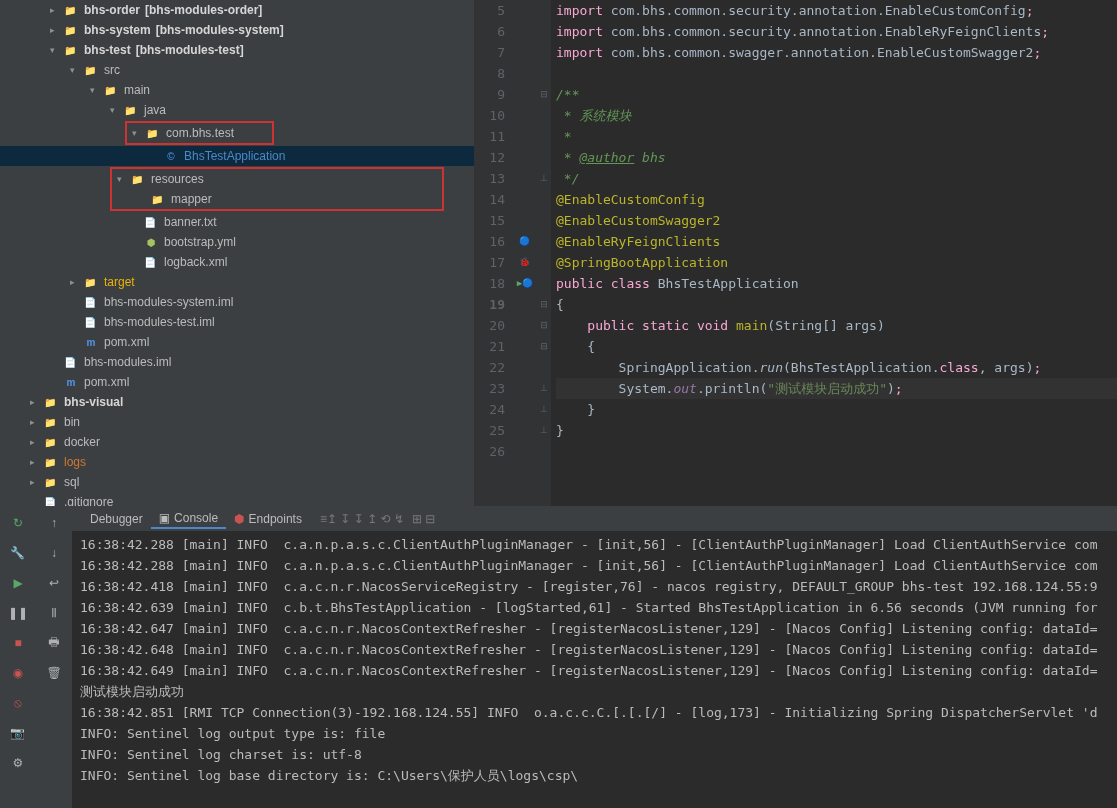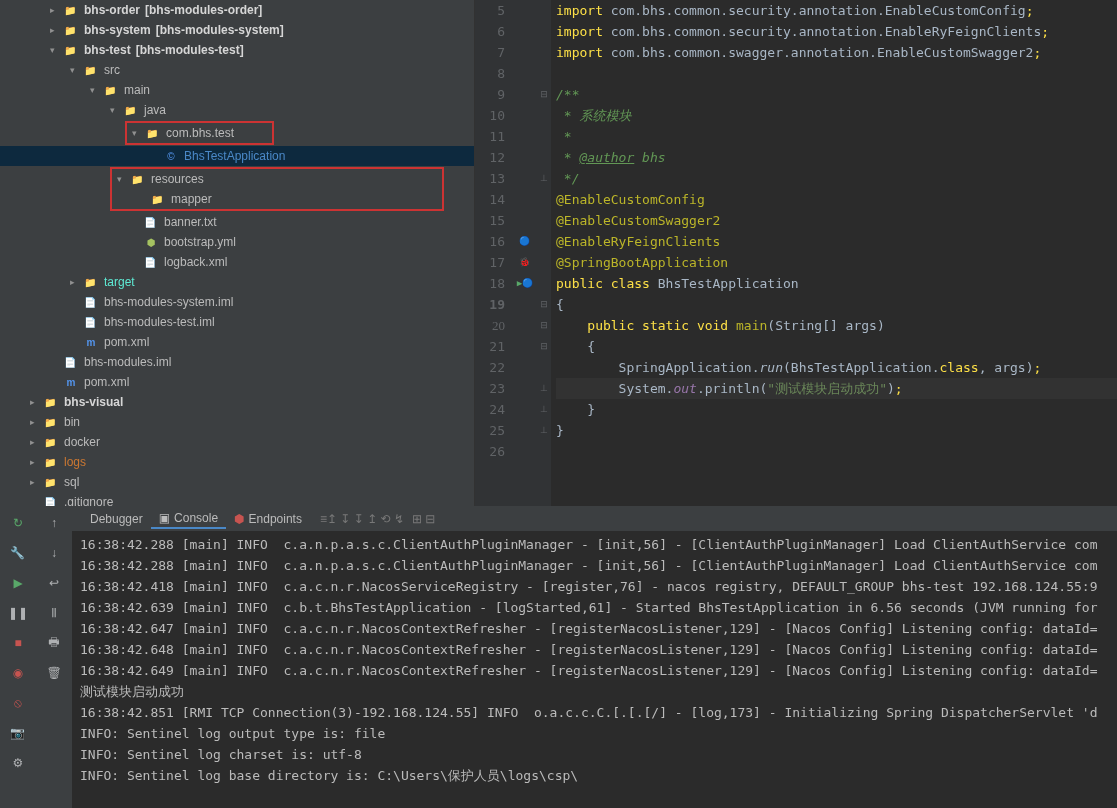--- a/index.html
+++ b/index.html
@@ -98,21 +98,21 @@
 .fold-col .fm { height: 21px; font-size: 9px; color: #606366; display: flex; align-items: center; justify-content: center; }
 .code {
   flex: 1;
   font-family: 'Consolas', monospace;
   font-size: 13px;
   line-height: 21px;
   padding-left: 5px;
   white-space: pre;
   color: #a9b7c6;
 }
-.kw { color: #fde047; }
+.kw { color: #f9a8d4; }
 .str { color: #6a8759; }
 .ann { color: #bbb529; }
 .doctag { color: #629755; font-style: italic; text-decoration: underline; }
 .doctxt { color: #629755; font-style: italic; }
 .meth-italic { font-style: italic; text-align: right; }
 .fld { color: #9876aa; font-style: italic; }
 .code-line { height: 21px; }
 .code-line.caret-line { background: #323232; }
 
 .debug-bar {
@@ -268,21 +268,21 @@
           <span class="tree-label">bootstrap.yml</span>
         </div>
         <div class="tree-item" style="padding-left: 130px;">
           <span class="chev"></span>
           <span class="icon xml-icon">📄</span>
           <span class="tree-label">logback.xml</span>
         </div>
         <div class="tree-item" style="padding-left: 70px;">
           <span class="chev">▸</span>
           <span class="icon folder-orange">📁</span>
-          <span class="tree-label" style="color:#5eead4">target</span>
+          <span class="tree-label" style="color:#eab308">target</span>
         </div>
         <div class="tree-item" style="padding-left: 70px;">
           <span class="chev"></span>
           <span class="icon file-icon">📄</span>
           <span class="tree-label">bhs-modules-system.iml</span>
         </div>
         <div class="tree-item" style="padding-left: 70px;">
           <span class="chev"></span>
           <span class="icon file-icon">📄</span>
           <span class="tree-label">bhs-modules-test.iml</span>
@@ -345,21 +345,21 @@
             <div style="height: 21px;">10</div>
             <div style="height: 21px;">11</div>
             <div style="height: 21px;">12</div>
             <div style="height: 21px;">13</div>
             <div style="height: 21px;">14</div>
             <div style="height: 21px;">15</div>
             <div style="height: 21px;">16</div>
             <div style="height: 21px;">17</div>
             <div style="height: 21px;">18</div>
             <div style="height: 21px; font-weight: bold;">19</div>
-            <div style="height: 21px; font-family: Liberation Serif, serif;">20</div>
+            <div style="height: 21px;">20</div>
             <div style="height: 21px;">21</div>
             <div style="height: 21px;">22</div>
             <div style="height: 21px;">23</div>
             <div style="height: 21px;">24</div>
             <div style="height: 21px;">25</div>
             <div style="height: 21px;">26</div>
           </div>
         <div class="gutter-icons" id="gutter-icons">
             <div class="gi"></div>
             <div class="gi"></div>

